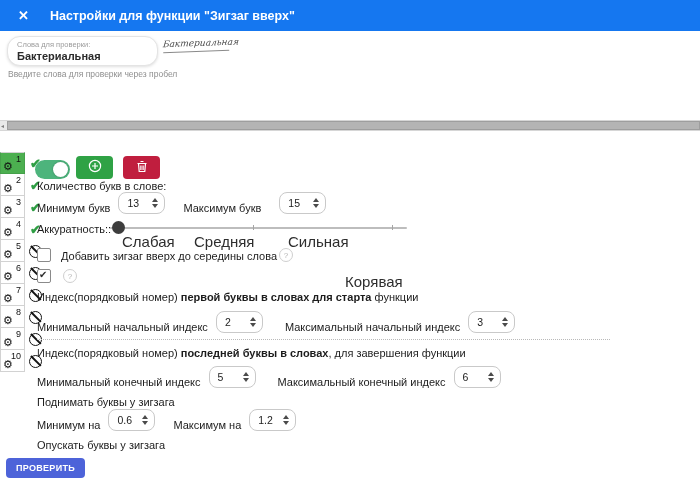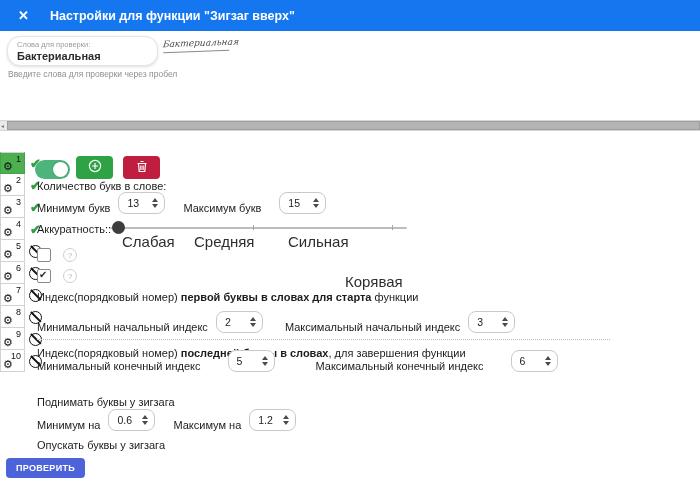--- a/index.html
+++ b/index.html
@@ -257,20 +257,21 @@
     <div class="slider-tick" style="left:95%;"></div>
     <div class="slider-thumb"></div>
   </div>
   <span class="stick-lbl" style="left:122px;">Слабая</span>
   <span class="stick-lbl" style="left:194px;">Средняя</span>
   <span class="stick-lbl" style="left:288px;">Сильная</span>
   <span class="stick-lbl" style="left:345px;margin-top:40px;">Корявая</span>
 
   <div class="abs frow" style="left:37px; top:248px;">
     <span class="cb"></span>
+    <span class="lbl">Добавить зигзаг вверх до середины слова</span>
     <span class="help">?</span>
   </div>
 
   <div class="abs frow" style="left:37px; top:269px;">
     <span class="cb checked"></span>
     <span class="help">?</span>
   </div>
 
   <div class="abs lbl" style="left:37px; top:291px;"><span>Индекс(порядковый номер) </span><span class="b">первой буквы в словах для старта</span><span> функции</span></div>
   <div class="abs frow" style="left:37px; top:311px;">
@@ -288,21 +289,21 @@
       <span class="sarr">
           <i class="tri-up"></i>
           <i class="tri-dn"></i>
         </span>
     </span>
   </div>
 
   <div class="dotted"></div>
 
   <div class="abs lbl" style="left:37px; top:347px;"><span>Индекс(порядковый номер) </span><span class="b">последней буквы в словах</span><span>, для завершения функции</span></div>
-  <div class="abs frow" style="left:37px; top:350px;gap:19px;">
+  <div class="abs frow" style="left:37px; top:366px;">
     <span class="lbl mr8">Минимальный конечный индекс</span>
     <span class="spinner">
       <span>5</span>
       <span class="sarr">
           <i class="tri-up"></i>
           <i class="tri-dn"></i>
         </span>
     </span>
     <span class="lbl" style="margin-left:22px; margin-right:8px;">Максимальный конечный индекс</span>
     <span class="spinner">

